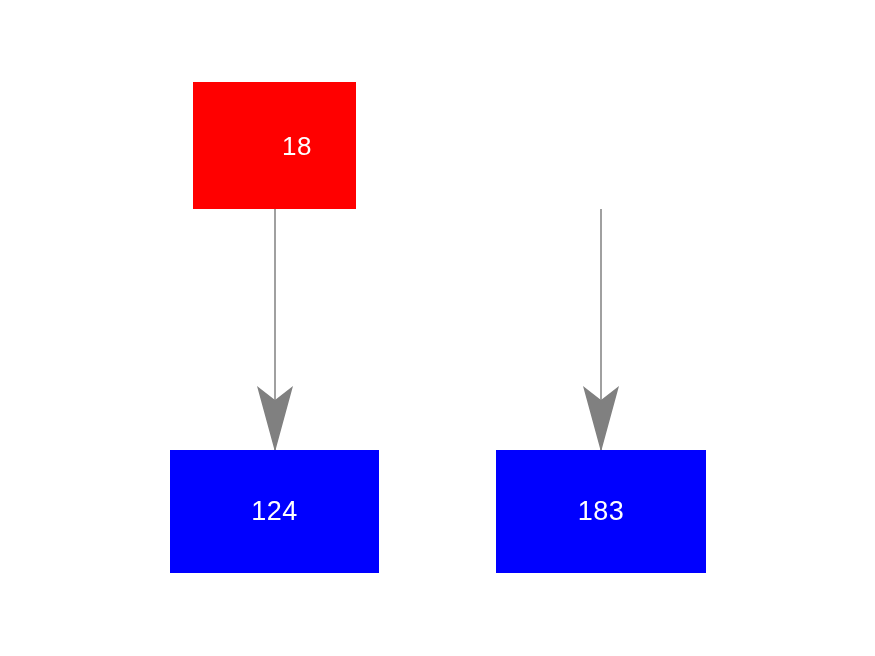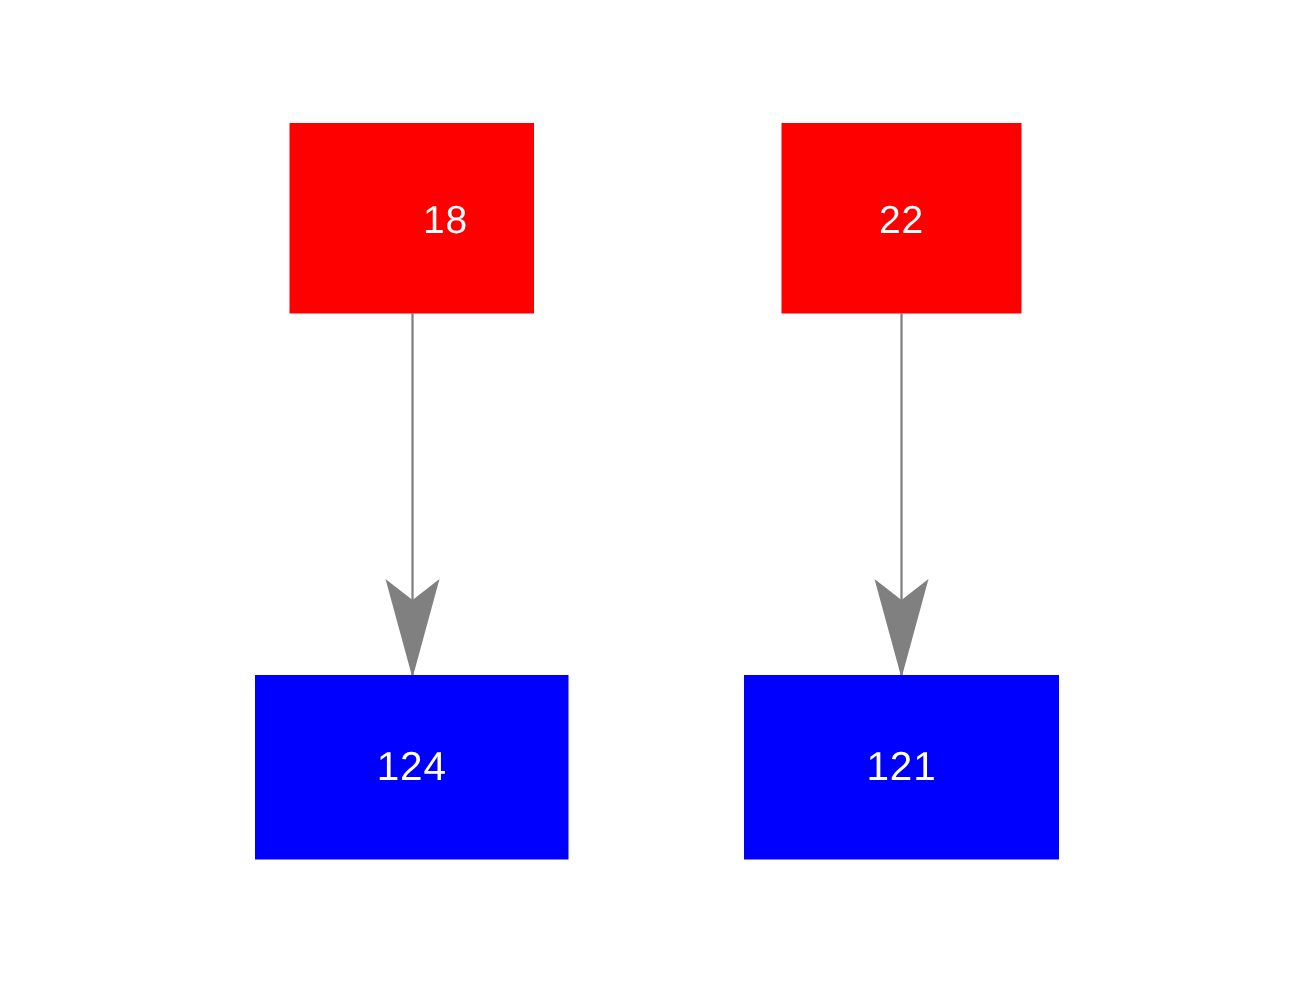--- a/index.html
+++ b/index.html
@@ -58,25 +58,22 @@
     <g>
       <line x1="601" y1="209" x2="601" y2="452" stroke="#808080" stroke-width="1.5"></line>
       <path d="M 601 452 L 583 386 L 601 400 L 619 386 Z" fill="#808080"></path>
     </g>
   </svg>
 
   <div class="node node-red" style="left:193px; top:82px; width:163px; height:127px; background:#ff0000;padding-left:45px;">
     <span class="node-label">18</span>
   </div>
 
-  <div class="node node-red" style="left:521px; top:82px; width:160px; height:127px; background:#ff0000;">
-    <span class="node-label">22</span>
-  </div>
 
   <div class="node node-blue" style="left:170px; top:450px; width:209px; height:123px; background:#0000ff;">
     <span class="node-label">124</span>
   </div>
 
   <div class="node node-blue" style="left:496px; top:450px; width:210px; height:123px; background:#0000ff;">
-    <span class="node-label">121</span>
+    <span class="node-label">183</span>
   </div>
 
 </div>
 
 </body></html>

